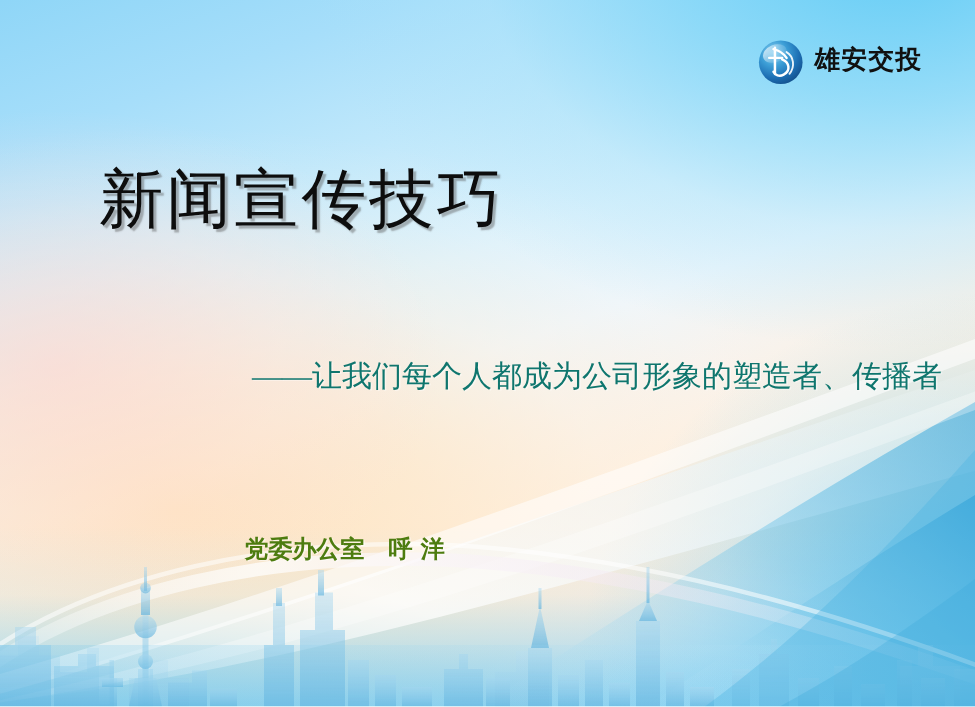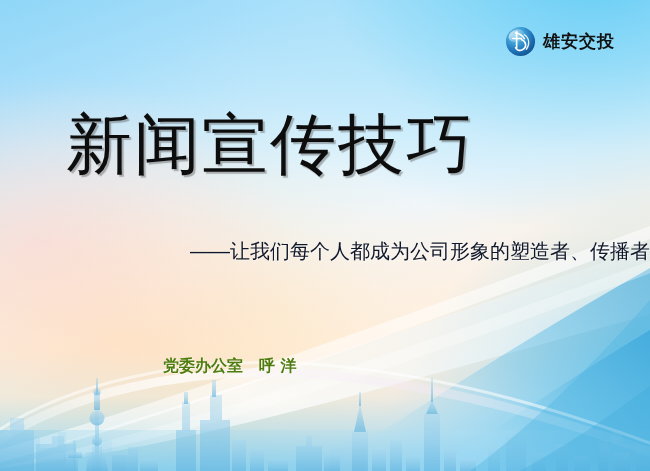--- a/index.html
+++ b/index.html
@@ -81,43 +81,42 @@
 
   
   #logo{
     position:absolute;left:505px;top:26px;
     display:flex;align-items:center;gap:7px;
   }
   #logo .mark{width:31px;height:31px;display:block;}
   #logo .wordmark{
     font-size:17px;font-weight:bold;color:#111;
     letter-spacing:1px;line-height:1;
-    font-family:Liberation Sans, sans-serif;
+    font-family:Liberation Mono, monospace;
     white-space:nowrap;
   }
 
   
   #title{
     position:absolute;left:66px;top:112px;
     font-family:"DejaVu Serif","Liberation Serif",serif;
-    font-size:66px;line-height:1;
+    font-size:43px;line-height:1;
     color:#0d0d0d;
     letter-spacing:2px;
     white-space:nowrap;
     text-shadow:2px 2px 1px rgba(90,90,90,.45);
   }
   #subtitle{
     position:absolute;left:168px;top:239px;
-    font-family:Liberation Sans, sans-serif;
+    font-family:Liberation Serif, serif;
     font-size:20px;line-height:1.2;
-    color:#0f172a;
+    color:#0f766e;
     letter-spacing:0px;
     white-space:nowrap;
     text-shadow:1px 1px 0 rgba(255,255,255,.45);
-    margin-left:22px;
   }
   #presenter{
     position:absolute;left:163px;top:356px;
     font-family:"DejaVu Sans","Liberation Sans",sans-serif;
     font-size:16px;font-weight:bold;line-height:1.2;
     color:#4d7c0f;
     white-space:pre;
     text-shadow:1px 1px 0 rgba(255,255,255,.5);
   }
 </style>

